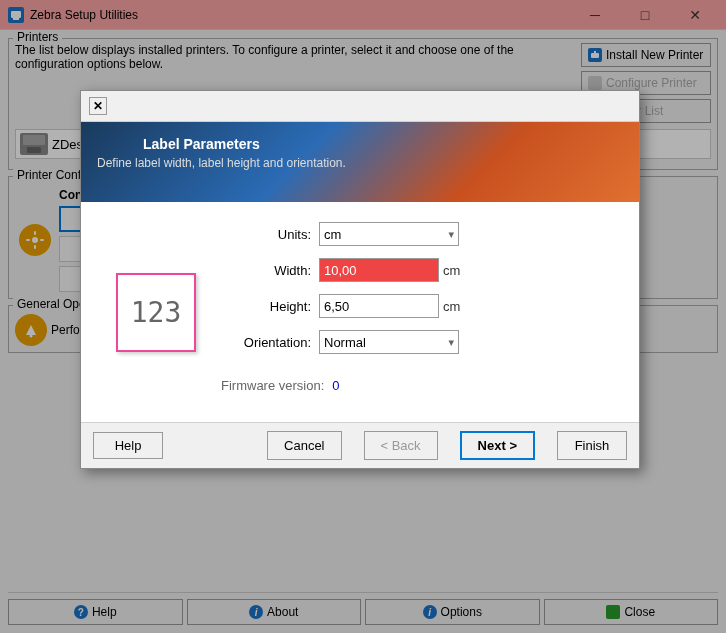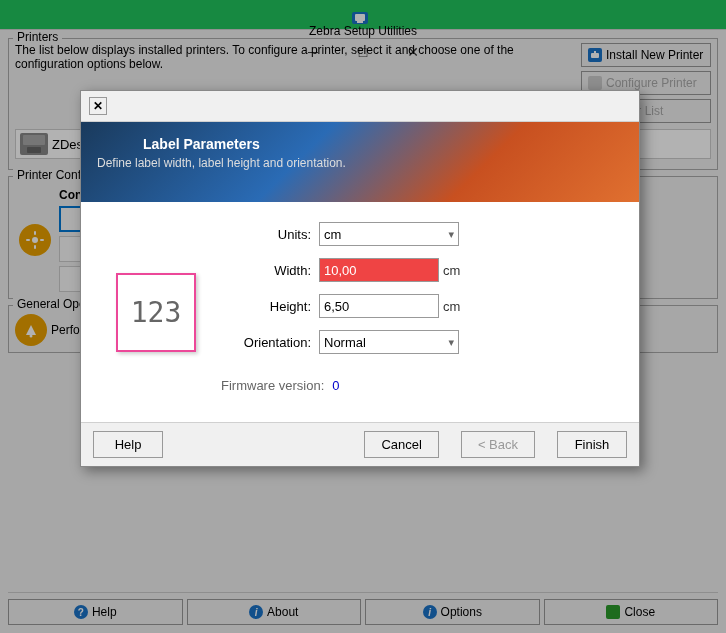--- a/index.html
+++ b/index.html
@@ -8,28 +8,27 @@
       font-size: 13px;
       background: #f0f0f0;
       width: 726px;
       height: 633px;
       overflow: hidden;
       position: relative;
     }
 
     
     .title-bar {
-      background: #22c55e;
+      background: #fca5a5;
       height: 30px;
       display: flex;
       align-items: center;
-      padding: 12px 8px;
+      padding: 4px 8px;
       border-bottom: 1px solid #d0d0d0;
       user-select: none;
-      flex-direction: column;
     }
     .title-bar-icon {
       width: 16px;
       height: 16px;
       margin-right: 6px;
       background: #1a73c8;
       border-radius: 2px;
       display: flex; align-items: center; justify-content: center;
     }
     .title-bar-text {
@@ -646,18 +645,19 @@
       </div>
     </div>
 
     <div class="wizard-footer">
       <div class="wizard-footer-left">
         <button class="wiz-btn">Help</button>
       </div>
       <div class="wizard-footer-right">
         <button class="wiz-btn">Cancel</button>
         <button class="wiz-btn wiz-btn-disabled">&lt; Back</button>
+        <button class="wiz-btn wiz-btn-primary">Next &gt;</button>
         <button class="wiz-btn">Finish</button>
       </div>
     </div>
 
   </div>
 </div>
 
 </body></html>

